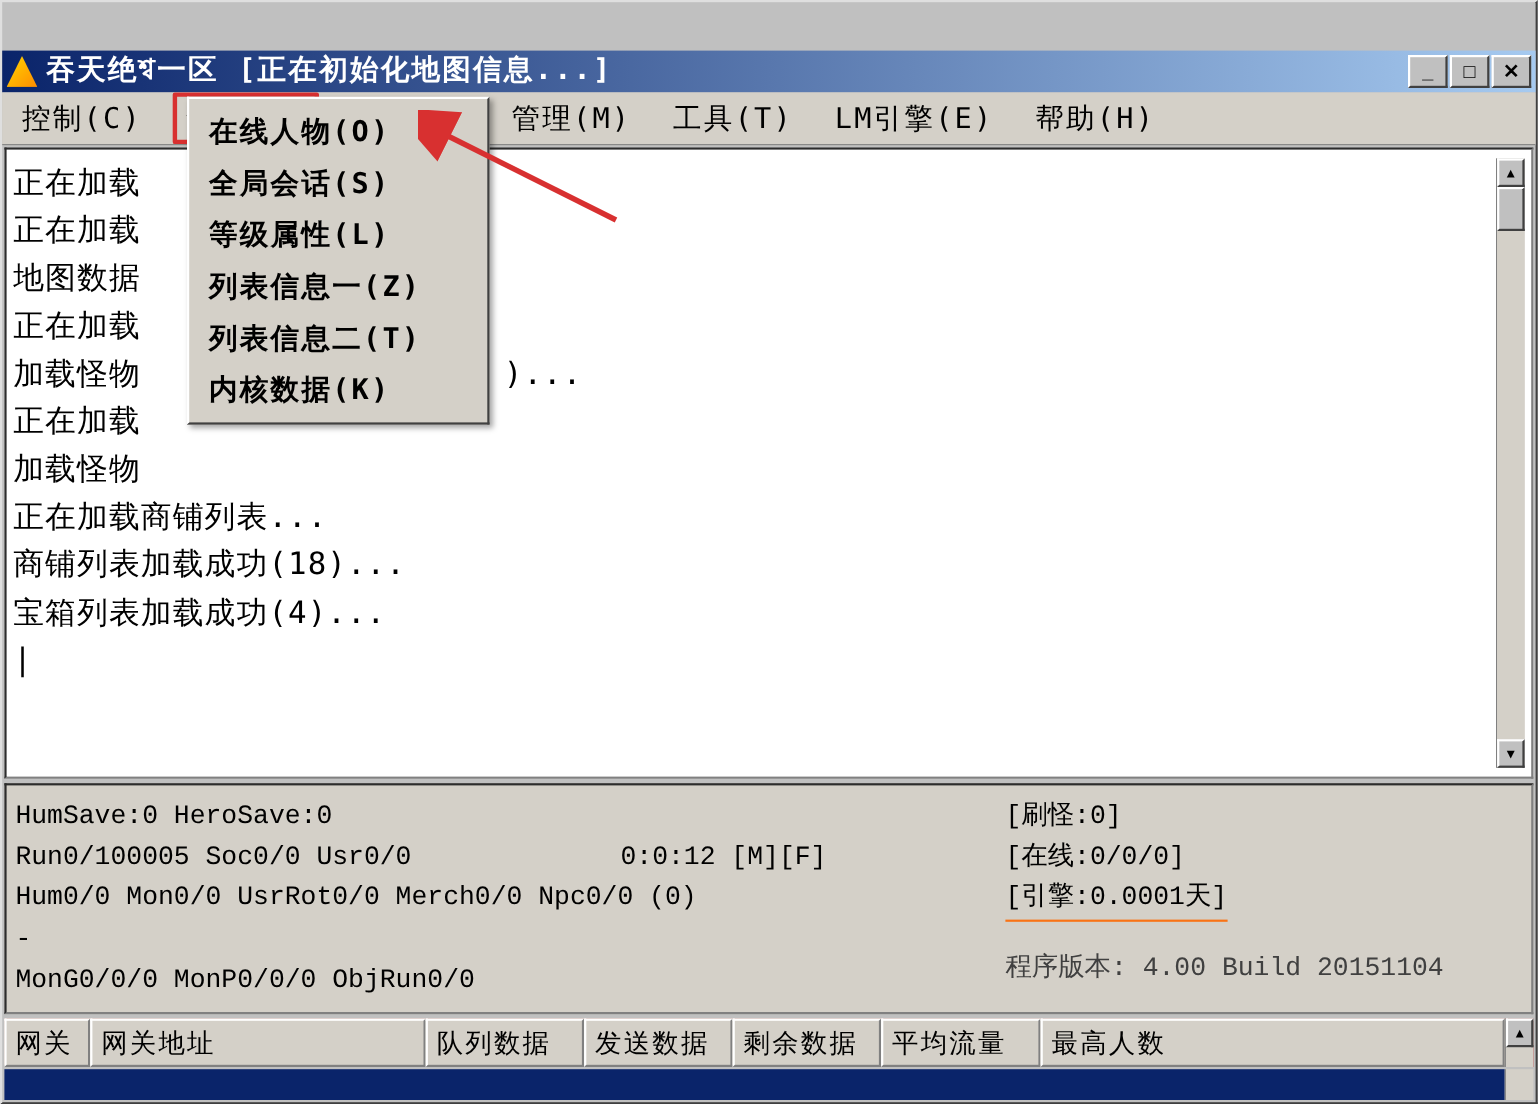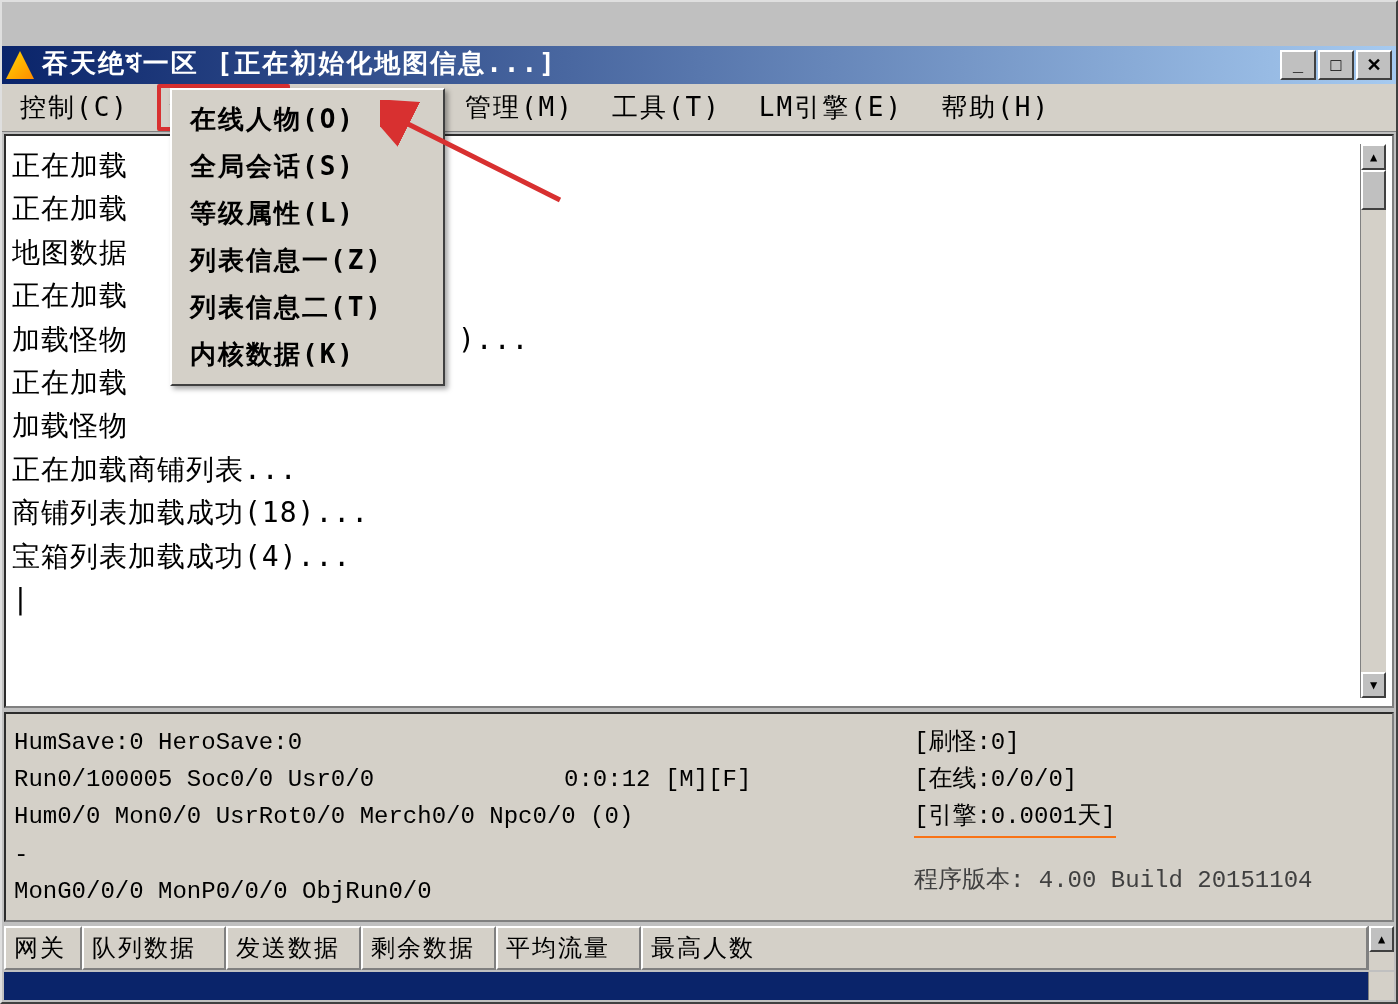--- a/index.html
+++ b/index.html
@@ -240,20 +240,21 @@
       <div>[在线:0/0/0]</div>
       <div><span class="underline">[引擎:0.0001天]</span></div>
       <div style="height:24px"></div>
       <div class="version-line"><span>程序版本:</span><span> 4.00 Build 20151104</span></div>
     </div>
   </div>
 
   <div class="table-area">
     <div class="table-headers">
       <div class="th" style="width:78px">网关</div>
+      <div class="th" style="width:305px">网关地址</div>
       <div class="th" style="width:144px">队列数据</div>
       <div class="th" style="width:135px">发送数据</div>
       <div class="th" style="width:135px">剩余数据</div>
       <div class="th" style="width:145px">平均流量</div>
       <div class="th" style="flex:1">最高人数</div>
     </div>
     <div class="scrollbar-v" style="height:auto">
       <div class="scroll-btn">▲</div>
     </div>
   </div>

